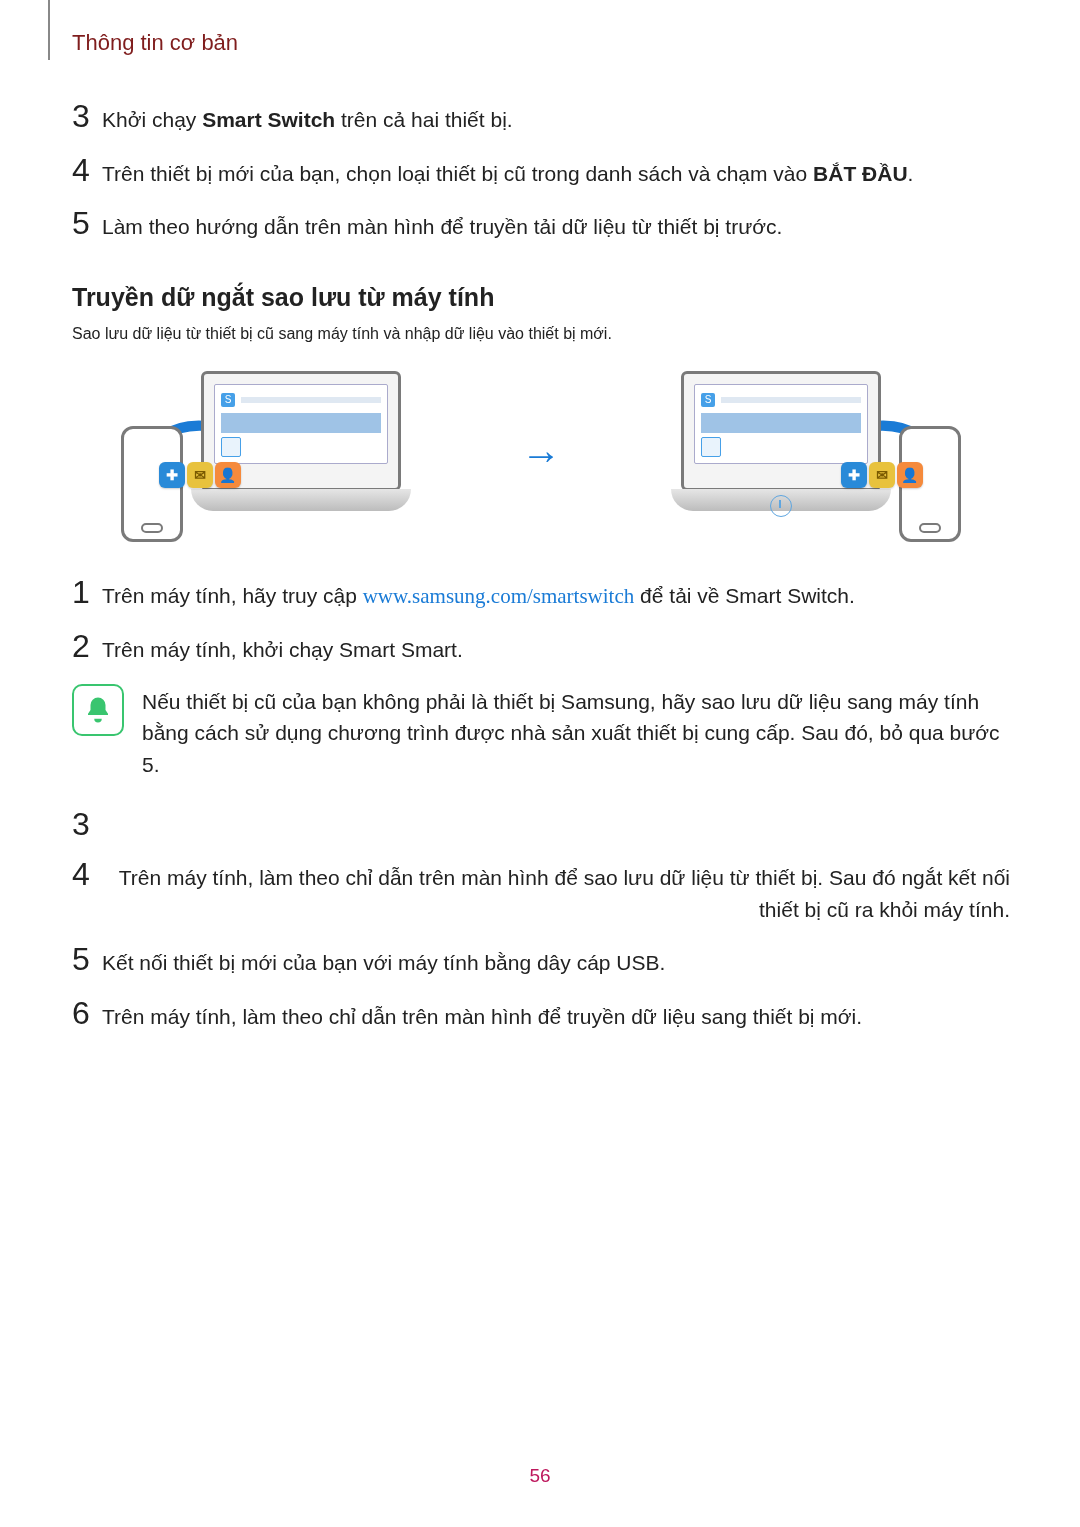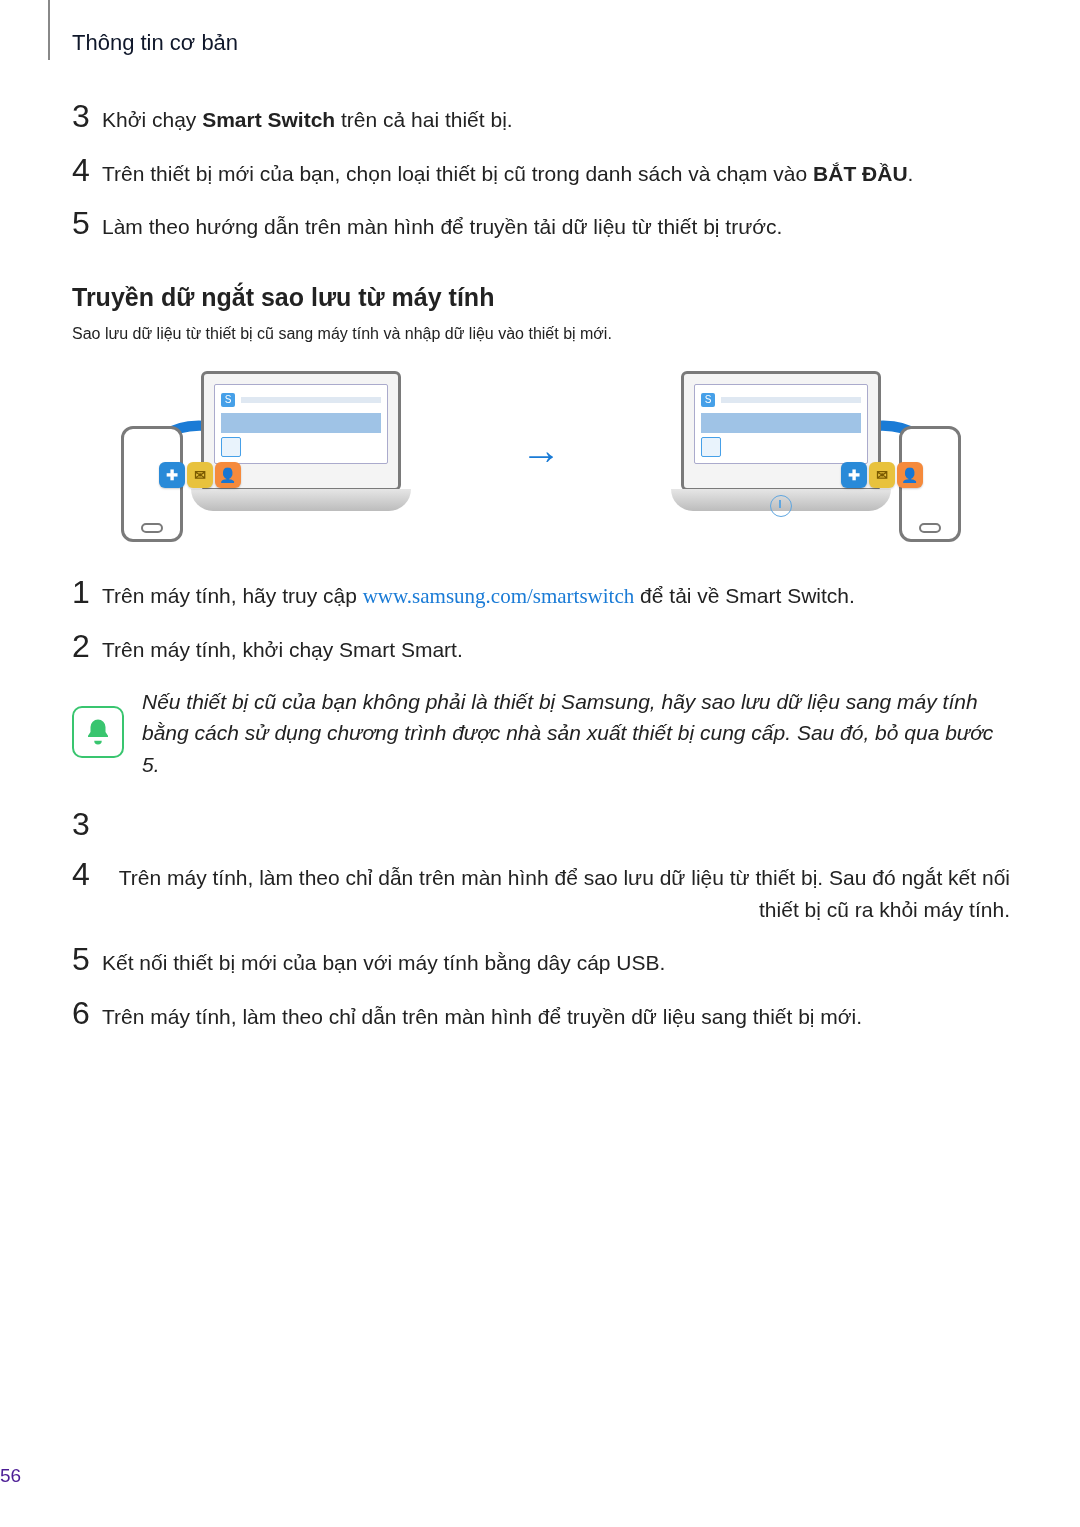--- a/index.html
+++ b/index.html
@@ -21,21 +21,21 @@
     top: 0;
     left: 48px;
     width: 2px;
     height: 60px;
     background: #888;
   }
   .header-title {
     position: absolute;
     top: 30px;
     left: 72px;
-    color: #0f172a;
+    color: #7f1d1d;
     font-size: 22px;
     font-weight: 400;
   }
   .content {
     padding-top: 100px;
     padding-left: 22px;
   }
   .step {
     display: flex;
     align-items: flex-start;
@@ -78,23 +78,22 @@
     justify-content: center;
     gap: 40px;
     margin: 20px 0 40px 0;
   }
   .arrow-between {
     font-size: 40px;
     color: #1a7bd6;
   }
   .note-box {
     display: flex;
-    align-items: center;
+    align-items: flex-start;
     margin: 10px 0 28px 0;
-    font-style: italic;
   }
   .note-icon {
     width: 48px;
     height: 48px;
     border: 2px solid #39c56f;
     border-radius: 10px;
     display: flex;
     align-items: center;
     justify-content: center;
     flex: 0 0 48px;
@@ -104,23 +103,23 @@
   .note-text {
     font-size: 21px;
     line-height: 1.5;
     padding-top: 2px;
   }
   .page-number {
     position: absolute;
     bottom: 40px;
     left: 0;
     width: 100%;
-    text-align: left;
+    text-align: center;
     font-size: 19px;
-    color: #4c1d95;
+    color: #be185d;
   }
   
   .device-group {
     position: relative;
     width: 360px;
     height: 170px;
   }
   .laptop {
     position: absolute;
     left: 70px;

